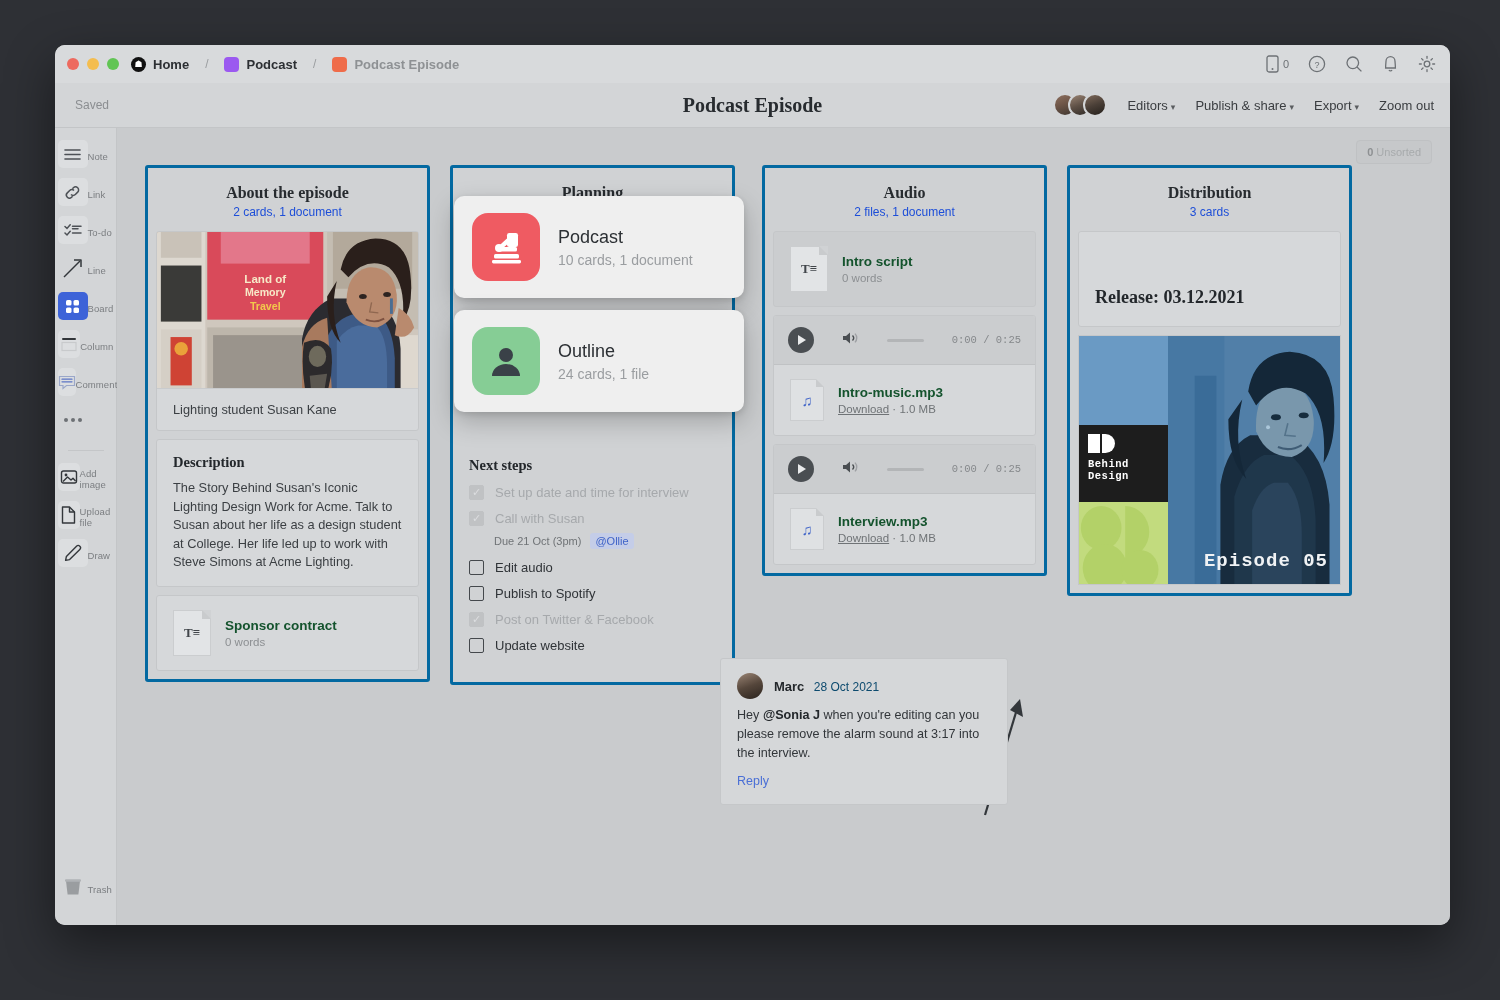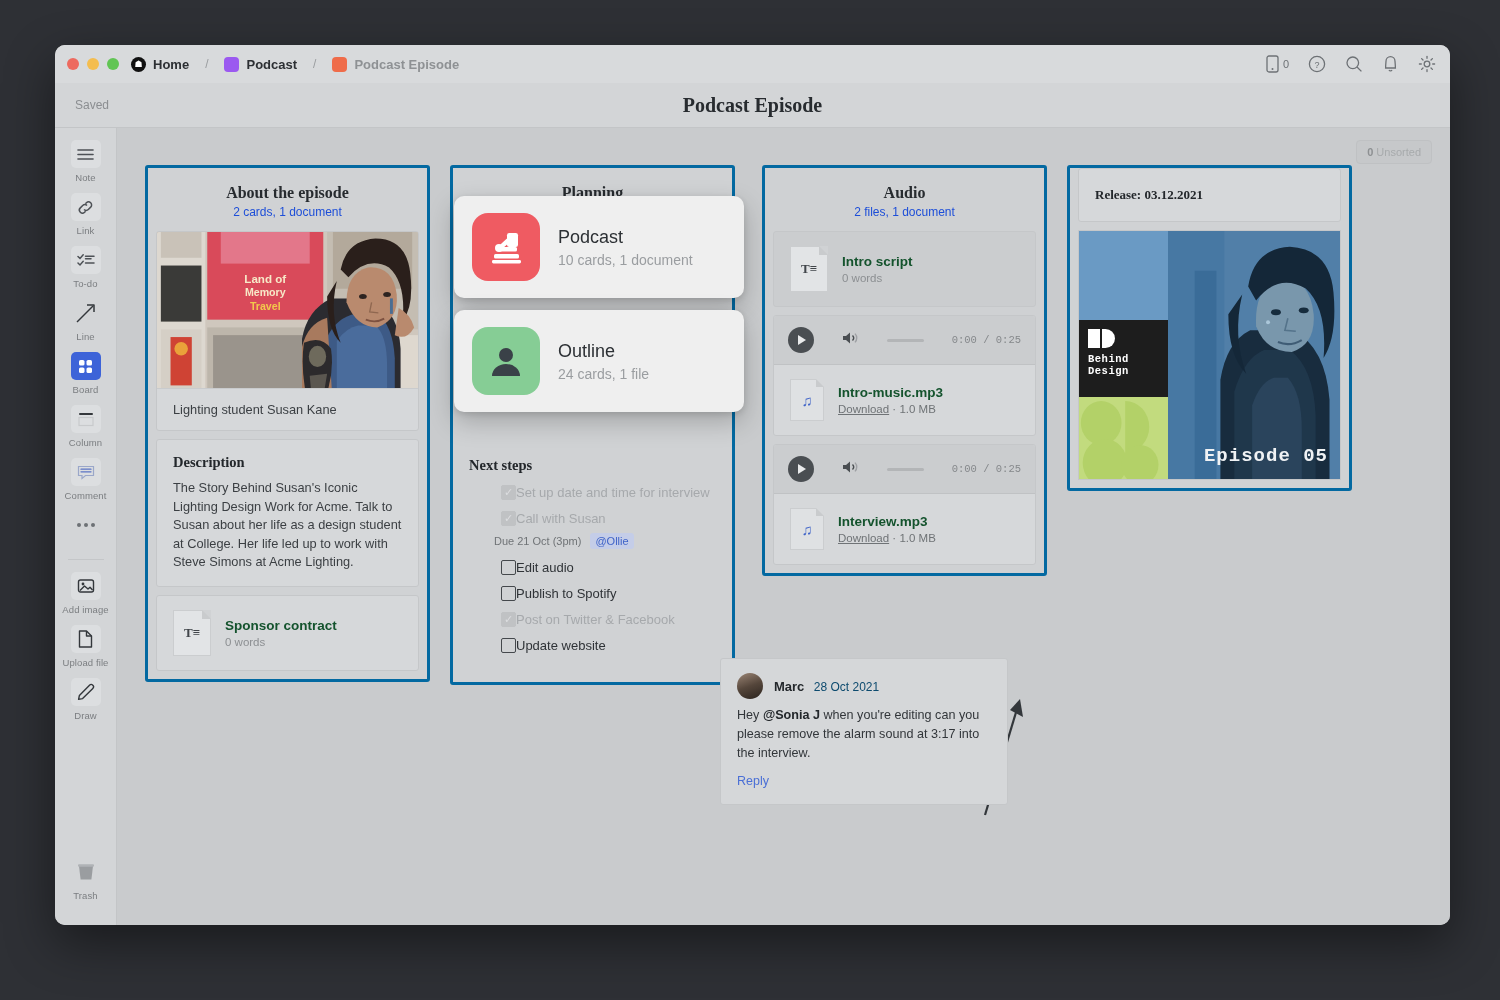--- a/index.html
+++ b/index.html
@@ -84,21 +84,21 @@
   .body { position: relative; display: flex; height: calc(880px - 38px - 45px); }
 
   
   .sidebar {
     width: 62px; background: #d3d5d7;
     border-right: 1px solid #c3c5c7;
     padding-top: 12px;
     display: flex; flex-direction: column; align-items: center;
     position: relative;
   }
-  .tool { width: 56px; display: flex; flex-direction: column; align-items: center; margin-bottom: 10px; cursor: pointer; }
+  .tool { width: 56px; display: flex; flex-direction: row; align-items: center; margin-bottom: 10px; cursor: pointer; }
   .tool-box {
     width: 30px; height: 28px; border-radius: 5px;
     background: #dcdee0; display: flex; align-items: center; justify-content: center;
     color: #4d5156;
   }
   .tool-box.plain { background: transparent; }
   .tool-box.active { background: #3d63d8; color: #fff; }
   .tool-label { font-size: 9.5px; color: #7b7e81; margin-top: 4px; letter-spacing: .1px; }
   .tool-divider { width: 36px; height: 1px; background: #c4c6c8; margin: 6px 0 12px; }
   .tool.trash { position: absolute; bottom: 14px; }
@@ -147,21 +147,21 @@
     box-shadow: 0 10px 26px rgba(0,0,0,.22), 0 2px 6px rgba(0,0,0,.12);
     display: flex; align-items: center; gap: 18px; padding: 17px 18px;
   }
   .float-ico { width: 68px; height: 68px; border-radius: 16px; display:flex; align-items:center; justify-content:center; flex: 0 0 auto; }
   .float-title { font-size: 18px; color: #2c3034; }
   .float-sub { font-size: 14px; color: #9a9da0; margin-top: 4px; }
 
   
   .checklist { padding: 4px 16px 18px; }
   .ck-head { font-family: "Liberation Serif", serif; font-size: 14.5px; font-weight: bold; color: #23272b; margin-bottom: 11px; }
-  .ck-row { display: flex; align-items: center; gap: 0; margin-bottom: 11px; margin-left: 32px; }
+  .ck-row { display: flex; align-items: center; gap: 11px; margin-bottom: 11px; }
   .ck-box { width: 15px; height: 15px; border: 1.6px solid #44484c; border-radius: 2px; flex: 0 0 auto; }
   .ck-box.done { background: #c0c2c4; border-color: #c0c2c4; display:flex; align-items:center; justify-content:center; }
   .ck-box.done::after { content: "✓"; color: #dcdee0; font-size: 11px; line-height: 1; }
   .ck-text { font-size: 13px; color: #2f3337; }
   .ck-text.done { color: #a6a9ac; }
   .ck-meta { display: flex; align-items: center; gap: 9px; margin: -4px 0 11px 25px; }
   .ck-due { font-size: 11px; color: #6f7376; }
   .mention { font-size: 11px; color: #3f63c8; background: #c4cde8; border-radius: 3px; padding: 2px 5px; }
 
   
@@ -272,20 +272,31 @@
                 <line x1="5" y1="13" x2="3.6" y2="14.4"></line>
               </g>
             </svg>
       </div>
     </div>
   </div>
 
   <div class="header">
     <span class="saved">Saved</span>
     <div class="doc-title">Podcast Episode</div>
+    <div class="header-right">
+      <div class="avatars">
+        <div class="avatar av1"></div>
+        <div class="avatar av2"></div>
+        <div class="avatar av3"></div>
+      </div>
+      <div class="hdr-link"><span>Editors</span><span class="caret">▾</span></div>
+      <div class="hdr-link"><span>Publish &amp; share</span><span class="caret">▾</span></div>
+      <div class="hdr-link"><span>Export</span><span class="caret">▾</span></div>
+      <div class="hdr-link">Zoom out</div>
+    </div>
   </div>
 
   <div class="body">
 
     <div class="sidebar">
 
       <div class="tool">
         <div class="tool-box">
           <svg width="17" height="13" viewBox="0 0 17 13">
                 <g stroke="currentColor" stroke-width="1.6" stroke-linecap="round">
@@ -616,24 +627,28 @@
                 <u>Download</u>
                 <span> · </span>
                 <span>1.0 MB</span>
               </div>
             </div>
           </div>
         </div>
       </div>
 
       <div class="col" style="left:950px; top:37px;">
+        <div class="col-head">
+          <div class="col-title">Distribution</div>
+          <div class="col-sub">3 cards</div>
+        </div>
 
         <div class="card">
           <div style="padding:18px 16px;">
-            <div style="font-family:'Liberation Serif',serif;font-size:13px;font-weight:bold;color:#23272b;">Release: 03.12.2021</div>
+            <div style="font-family:'Liberation Serif',serif;font-size:18px;font-weight:bold;color:#23272b;margin-top:37px;">Release: 03.12.2021</div>
           </div>
         </div>
 
         <div class="cover">
           <div class="cover-right">
             <svg width="100%" height="100%" viewBox="0 0 180 250" preserveAspectRatio="xMidYMid slice">
               <rect width="180" height="250" fill="#5b85ab"></rect>
               <rect x="0" y="0" width="60" height="250" fill="#4f7ca5"></rect>
               <rect x="30" y="40" width="22" height="210" fill="#3e6c96"></rect>
               <path d="M56 250 L56 150 Q62 112 86 100 L130 100 Q162 118 166 170 L166 250 Z" fill="#121a23"></path>

